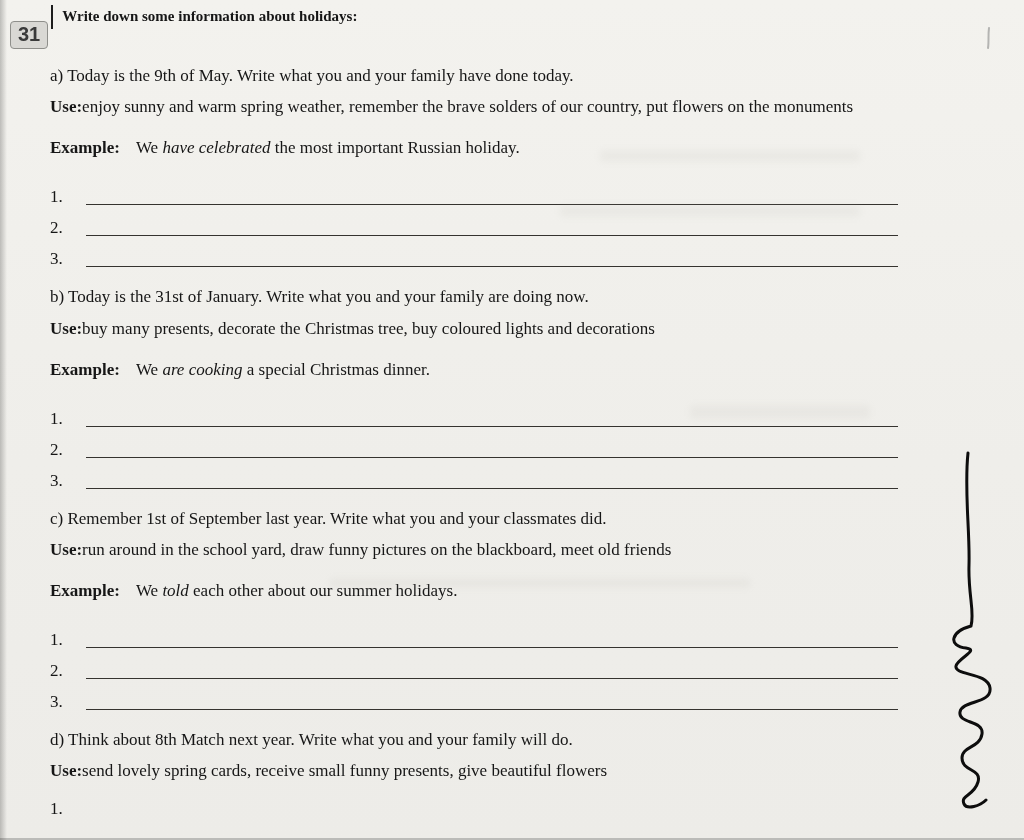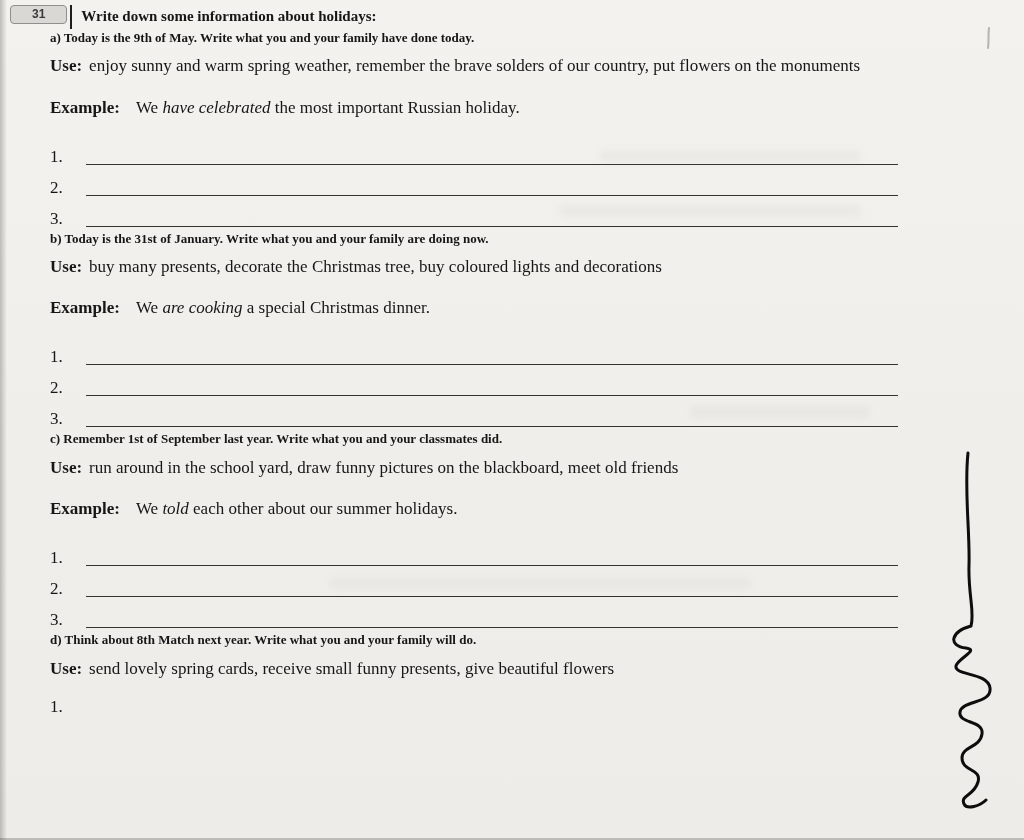--- a/index.html
+++ b/index.html
@@ -19,32 +19,32 @@
     content:"";position:absolute;left:0;top:0;width:7px;height:100%;
     background:linear-gradient(90deg,rgba(90,90,88,.35),rgba(0,0,0,0));
     pointer-events:none;
   }
   
   .bleed{position:absolute;background:#b9b7b0;opacity:.12;filter:blur(3px);border-radius:3px;}
 
   .title-row{display:flex;align-items:flex-start;}
   .ex-num{
     background:#d9d8d4;border:1px solid #8f8f8b;border-radius:4px 4px 4px 4px;
-    font-weight:bold;font-size:12px;color:#3a3a3a;
-    padding:1px 21px 2px;margin-top:0;
+    font-weight:bold;font-size:20px;color:#3a3a3a;
+    padding:1px 7px 2px;margin-top:16px;
     font-family:"Liberation Sans", sans-serif;
   }
   .num-divider{width:2px;height:24px;background:#1d1d1d;margin:0 9px 0 3px;}
   .page-title{font-weight:bold;font-size:15px;line-height:1.3;padding-top:2px;}
 
   .content{margin-left:40px;width:848px;font-size:17px;line-height:1.42;}
 
-  .heading{font-weight:bold;font-size:13px;margin:0 0 0 0;}
+  .heading{font-weight:normal;font-size:17px;margin:15px 0 0 0;}
   .use{display:flex;margin-top:7px;}
-  .use-label{font-weight:bold;margin-right:7px;white-space:nowrap;}
+  .use-label{font-weight:bold;white-space:nowrap;}
   .use-text{flex:1;}
   .example{margin-top:17px;}
   .example-label{font-weight:bold;margin-right:16px;}
   .it{font-style:italic;}
 
   .blanks{margin-top:6px;}
   .blank-row{display:flex;align-items:flex-end;height:31px;}
   .blank-num{width:24px;margin-bottom:-1px;}
   .blank-rule{flex:1;border-bottom:1.6px solid #35332f;margin-left:12px;margin-bottom:3px;}
 

